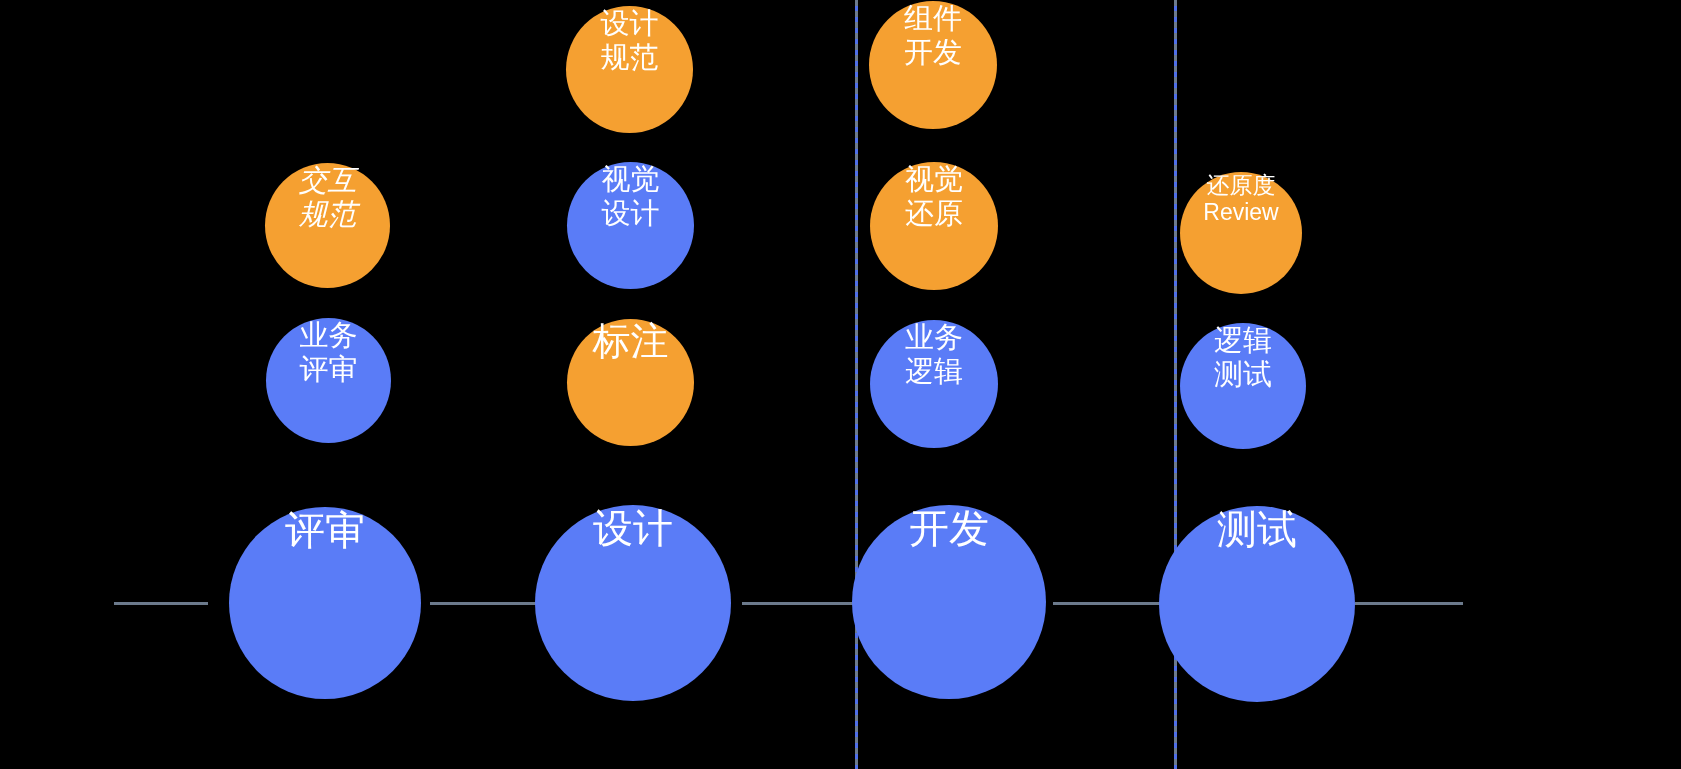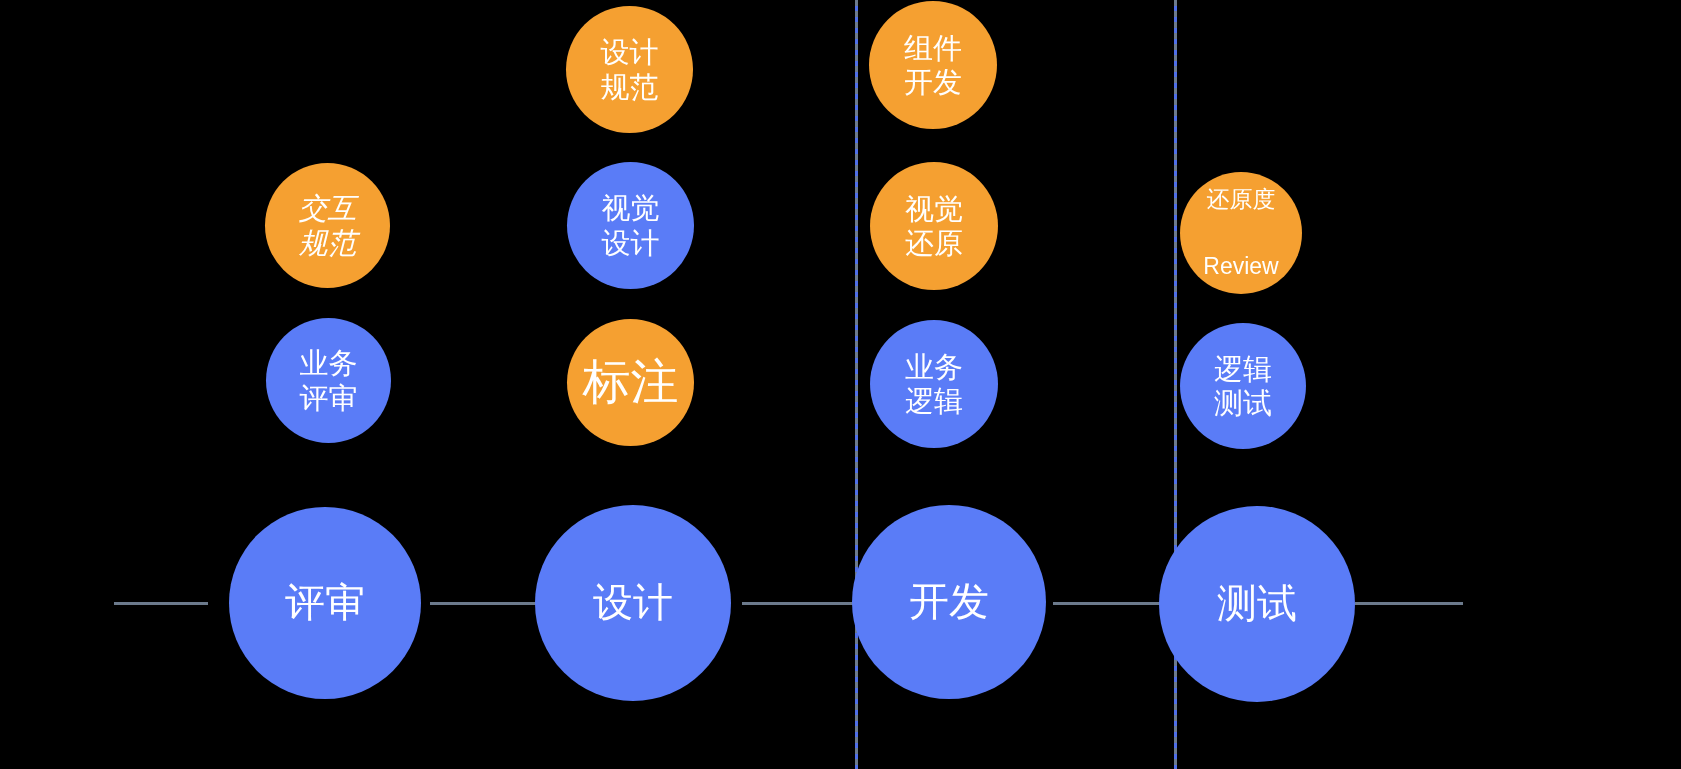--- a/index.html
+++ b/index.html
@@ -37,35 +37,34 @@
     background-repeat: repeat-y;
   }
 
   
   .node {
     position: absolute;
     border-radius: 50%;
     display: flex;
     flex-direction: column;
     align-items: center;
-    justify-content: center;
     color: #ffffff;
     text-align: center;
     line-height: 1.18;
     user-select: none;
   }
 
   .node .ln { display: block; white-space: nowrap; }
 
   .node.blue   { background: #5a7cf7; }
   .node.orange { background: #f5a031; }
 
   .node.main  { font-size: 40px; }
   .node.sub   { font-size: 29px; }
-  .node.big1  { font-size: 48px; }
+  .node.big1  { font-size: 38px; }
   .node.small { font-size: 23px; }
 </style>
 </head>
 <body>
 
 <div id="canvas">
 
   <div class="h-line" style="left:114px; top:602px; width:94px;"></div>
   <div class="h-line" style="left:430px; top:602px; width:110px;"></div>
   <div class="h-line" style="left:742px; top:602px; width:116px;"></div>
@@ -119,21 +118,21 @@
 
   <div class="node blue sub" style="left:870px; top:320px; width:128px; height:128px;">
     <span class="ln">业务</span>
     <span class="ln">逻辑</span>
   </div>
 
   <div class="node blue main" style="left:852px; top:505px; width:194px; height:194px;">
     <span class="ln">开发</span>
   </div>
 
-  <div class="node orange small" style="left:1180px; top:172px; width:122px; height:122px;gap:40px;">
+  <div class="node orange small" style="left:1180px; top:172px; width:122px; height:122px;">
     <span class="ln">还原度</span>
     <span class="ln">Review</span>
   </div>
 
   <div class="node blue sub" style="left:1180px; top:323px; width:126px; height:126px;">
     <span class="ln">逻辑</span>
     <span class="ln">测试</span>
   </div>
 
   <div class="node blue main" style="left:1159px; top:506px; width:196px; height:196px;">

